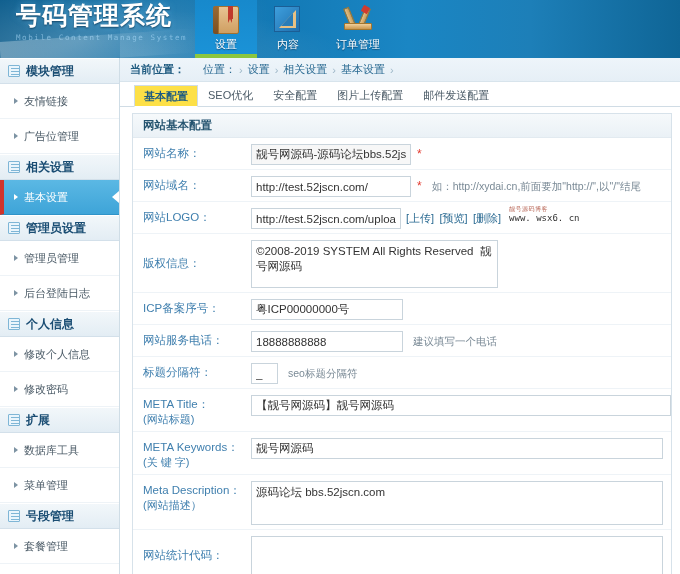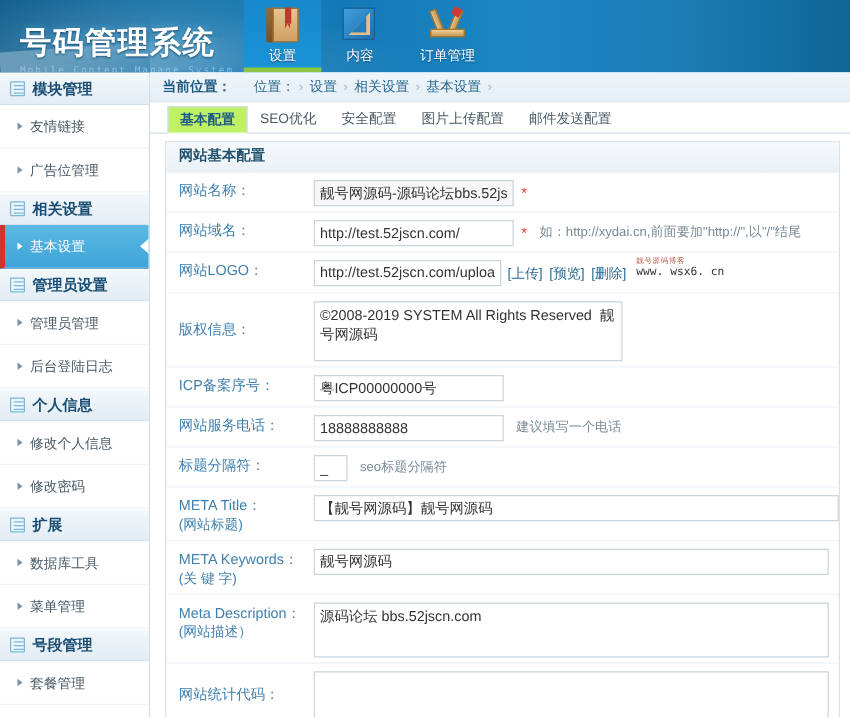--- a/index.html
+++ b/index.html
@@ -36,21 +36,21 @@
     transform: rotate(-4deg);
     pointer-events: none;
   }
   .header .swoosh3 {
     position: absolute; left: 120px; top: 2px;
     width: 260px; height: 60px;
     background: radial-gradient(ellipse at 10% 90%, rgba(255,255,255,.16), rgba(255,255,255,0) 60%);
     pointer-events: none;
   }
   .logo-wrap {
-    position: absolute; left: 16px; top: 20px;
+    position: absolute; left: 16px; top: 2px;
   }
   .logo-title {
     font-family: "DejaVu Sans", sans-serif;
     font-size: 25px;
     font-weight: bold;
     color: #ffffff;
     letter-spacing: 1px;
     text-shadow: 0 1px 2px rgba(0,40,70,.75), 0 0 6px rgba(120,210,255,.5);
     line-height: 28px;
     white-space: nowrap;
@@ -207,21 +207,21 @@
     padding: 0 9px;
     font-size: 11px; color:#4a5a66;
     border: 1px solid transparent;
     border-bottom: none;
     cursor: pointer;
     white-space: nowrap;
   }
   .tab.active {
     font-weight: bold;
     color:#1f5b80;
-    background:#bef264;
+    background:#fde047;
     border-color:#d0dce5;
     border-bottom: 1px solid #ffffff;
     margin-bottom:-1px;
   }
 
   .panel {
     margin: 6px 8px 0 12px;
     border: 1px solid #d7e2ea;
     background:#fff;
   }

